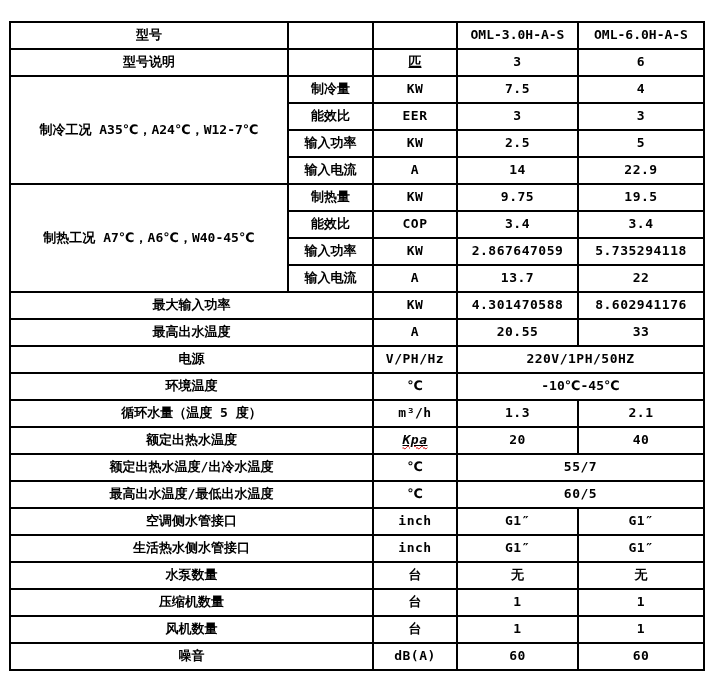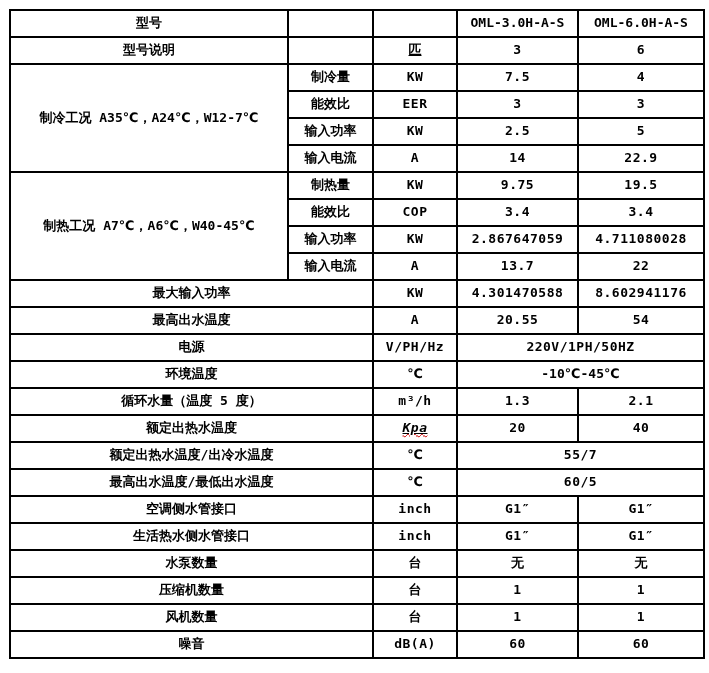--- a/index.html
+++ b/index.html
@@ -1,20 +1,20 @@
 <!DOCTYPE html>
 <html><head>
 <meta charset="utf-8">
 <style>
   html,body{margin:0;padding:0;background:#ffffff;}
   body{width:709px;height:673px;overflow:hidden;
        font-family:"DejaVu Sans Mono","DejaVu Sans",sans-serif;
        color:#000;}
   table.spec{border-collapse:collapse;table-layout:fixed;
-             margin:9px 0 0 9px;width:694px;}
+             margin:21px 0 0 9px;width:694px;}
   table.spec td{border:2px solid #000;height:25px;padding:0 2px;
                 text-align:center;vertical-align:middle;
                 font-weight:bold;font-size:13px;line-height:1.1;
                 overflow:hidden;white-space:nowrap;}
   td.lat{font-size:12px;letter-spacing:0.5px;}
   td.model{font-size:11.5px;letter-spacing:0;}
   .u-line{text-decoration:underline;}
   .u-wavy{text-decoration:underline wavy #cc0000;text-decoration-thickness:1px;}
   .u-wavy .u-line{text-decoration:underline solid #000;font-style:italic;}
 </style>
@@ -83,40 +83,40 @@
   <tr>
     <td>能效比</td>
     <td class="lat">COP</td>
     <td class="lat">3.4</td>
     <td class="lat">3.4</td>
   </tr>
   <tr>
     <td>输入功率</td>
     <td class="lat">KW</td>
     <td class="lat">2.867647059</td>
-    <td class="lat">4.711080028</td>
+    <td class="lat">5.735294118</td>
   </tr>
   <tr>
     <td>输入电流</td>
     <td class="lat">A</td>
     <td class="lat">13.7</td>
     <td class="lat">22</td>
   </tr>
 
   <tr>
     <td colspan="2">最大输入功率</td>
     <td class="lat">KW</td>
     <td class="lat">4.301470588</td>
     <td class="lat">8.602941176</td>
   </tr>
   <tr>
     <td colspan="2">最高出水温度</td>
     <td class="lat">A</td>
     <td class="lat">20.55</td>
-    <td class="lat">54</td>
+    <td class="lat">33</td>
   </tr>
   <tr>
     <td colspan="2">电源</td>
     <td class="lat">V/PH/Hz</td>
     <td class="lat" colspan="2">220V/1PH/50HZ</td>
   </tr>
   <tr>
     <td colspan="2">环境温度</td>
     <td>℃</td>
     <td colspan="2">-10℃-45℃</td>

